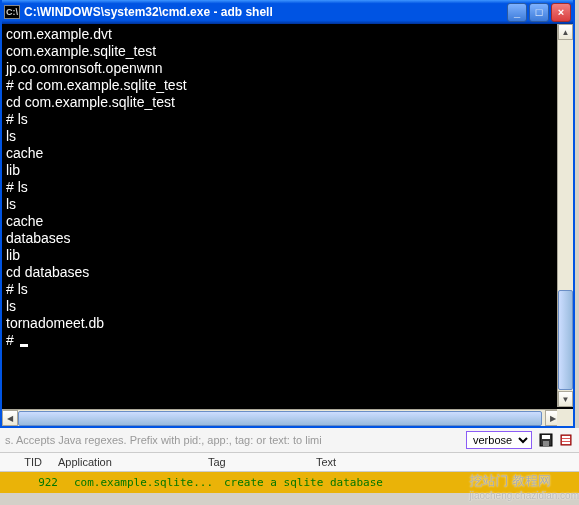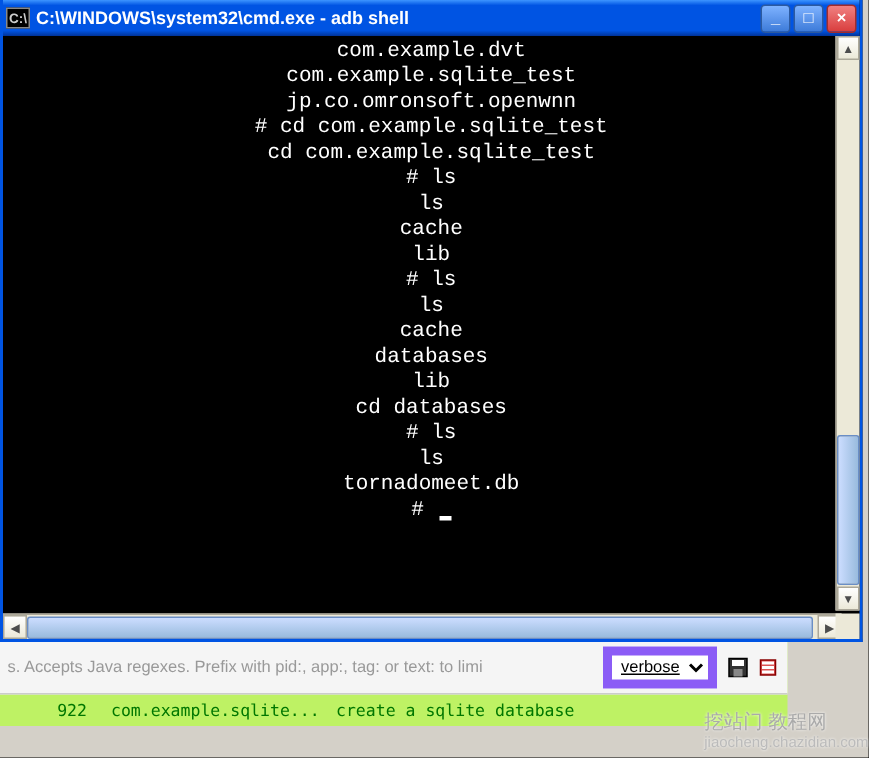--- a/index.html
+++ b/index.html
@@ -7,39 +7,39 @@
     
     .cmd-window { width: 575px; height: 428px; background: #000; border: 2px solid #0054e3; border-top-width: 0; position: relative; }
     
     .title-bar { height: 24px; background: linear-gradient(to bottom, #3d95ff 0%, #0054e3 15%, #0054e3 85%, #003399 100%); display: flex; align-items: center; padding: 0 2px; color: white; font-size: 12px; font-weight: bold; border-bottom: 0; }
     .title-icon { width: 16px; height: 14px; background: #000; border: 1px solid #888; margin-right: 4px; display: flex; align-items: center; justify-content: center; font-size: 9px; color: #ccc; }
     .title-text { flex: 1; }
     .title-buttons { display: flex; gap: 2px; }
     .title-btn { width: 20px; height: 19px; background: linear-gradient(to bottom, #7eb2ff, #3d7bd9); border: 1px solid #2c5aa0; border-radius: 3px; display: flex; align-items: center; justify-content: center; cursor: pointer; font-size: 11px; font-weight: bold; color: white; }
     .title-btn.close { background: linear-gradient(to bottom, #f08080, #d93e3e); border-color: #a02c2c; }
     
-    .terminal { padding: 2px 4px; color: white; font-family: Liberation Mono, monospace; font-size: 14px; line-height: 17px; height: 383px; overflow: hidden; background: #000; text-align: center; }
+    .terminal { padding: 2px 4px; color: white; font-family: Liberation Sans, sans-serif; font-size: 14px; line-height: 17px; height: 383px; overflow: hidden; background: #000; }
     .terminal-line { white-space: pre; color: #fff; }
     .cursor { display: inline-block; width: 8px; height: 3px; background: #fff; vertical-align: bottom; margin-bottom: 2px; margin-left: 2px; }
     
     .scrollbar-v { position: absolute; right: 0; top: 24px; width: 16px; height: 383px; background: #ece9d8; border-left: 1px solid #aca899; }
     .scroll-btn { width: 15px; height: 16px; background: linear-gradient(to bottom, #fff, #ece9d8); border: 1px solid #aca899; display: flex; align-items: center; justify-content: center; font-size: 8px; color: #4d4d4d; cursor: pointer; }
     .scroll-thumb-v { width: 15px; height: 100px; background: linear-gradient(to right, #cdf, #9bd); border: 1px solid #6a8ec6; border-radius: 2px; position: absolute; top: 266px; }
     .scroll-btn.bottom { position: absolute; bottom: 0; }
     
     .scrollbar-h { position: absolute; bottom: 0; left: 0; width: 559px; height: 17px; background: #ece9d8; border-top: 1px solid #aca899; }
     .scroll-btn-h { width: 16px; height: 16px; background: linear-gradient(to bottom, #fff, #ece9d8); border: 1px solid #aca899; display: flex; align-items: center; justify-content: center; font-size: 8px; color: #4d4d4d; cursor: pointer; float: left; }
     .scroll-btn-h.right { float: right; }
     .scroll-thumb-h { width: 524px; height: 15px; background: linear-gradient(to bottom, #cdf, #9bd); border: 1px solid #6a8ec6; border-radius: 2px; position: absolute; left: 16px; top: 1px; }
     .corner { position: absolute; bottom: 0; right: 0; width: 16px; height: 17px; background: #ece9d8; }
     
-    .lower-pane { width: 525px; background: #bef264; }
+    .lower-pane { width: 579px; background: #eab308; }
     .filter-row { padding: 3px 5px; display: flex; align-items: center; gap: 6px; border-bottom: 1px solid #ccc; background: #f5f5f5; }
     .filter-text { font-size: 11px; color: #999; flex: 1; overflow: hidden; white-space: nowrap; }
-    .filter-select { font-size: 11px; padding: 1px 2px; border: 6px solid #8b5cf6; background: #fff; text-decoration: underline; }
+    .filter-select { font-size: 11px; padding: 1px 2px; border: 1px solid #8b5cf6; background: #fff; }
     .filter-icons { display: flex; gap: 4px; }
     .filter-icon { width: 16px; height: 16px; cursor: pointer; display: flex; align-items: center; justify-content: center; }
     
     .log-header { display: flex; padding: 3px 0; border-bottom: 1px solid #ccc; font-size: 11px; color: #333; background: #f8f8f8; }
     .log-col { padding: 0 8px; }
     .col-tid { width: 50px; text-align: right; }
     .col-app { width: 150px; }
     .col-tag { width: 108px; }
     .col-text { flex: 1; }
     
@@ -117,20 +117,26 @@
         <svg width="14" height="14" viewBox="0 0 14 14">
             <rect x="2" y="2" width="10" height="10" fill="#d55" stroke="#800"></rect>
             <rect x="3" y="3" width="8" height="2" fill="#fff"></rect>
             <rect x="3" y="6" width="8" height="2" fill="#fff"></rect>
             <rect x="3" y="9" width="8" height="2" fill="#fff"></rect>
           </svg>
       </div>
     </div>
   </div>
 
+  <div class="log-header">
+    <div class="log-col col-tid">TID</div>
+    <div class="log-col col-app">Application</div>
+    <div class="log-col col-tag">Tag</div>
+    <div class="log-col col-text">Text</div>
+  </div>
 
   <div class="log-row info">
     <div class="log-col col-tid">922</div>
     <div class="log-col col-app">com.example.sqlite...</div>
     <div class="log-col col-text">create a sqlite database</div>
   </div>
 </div>
 
 <div class="watermark">
   <span>挖站门 教程网</span>

